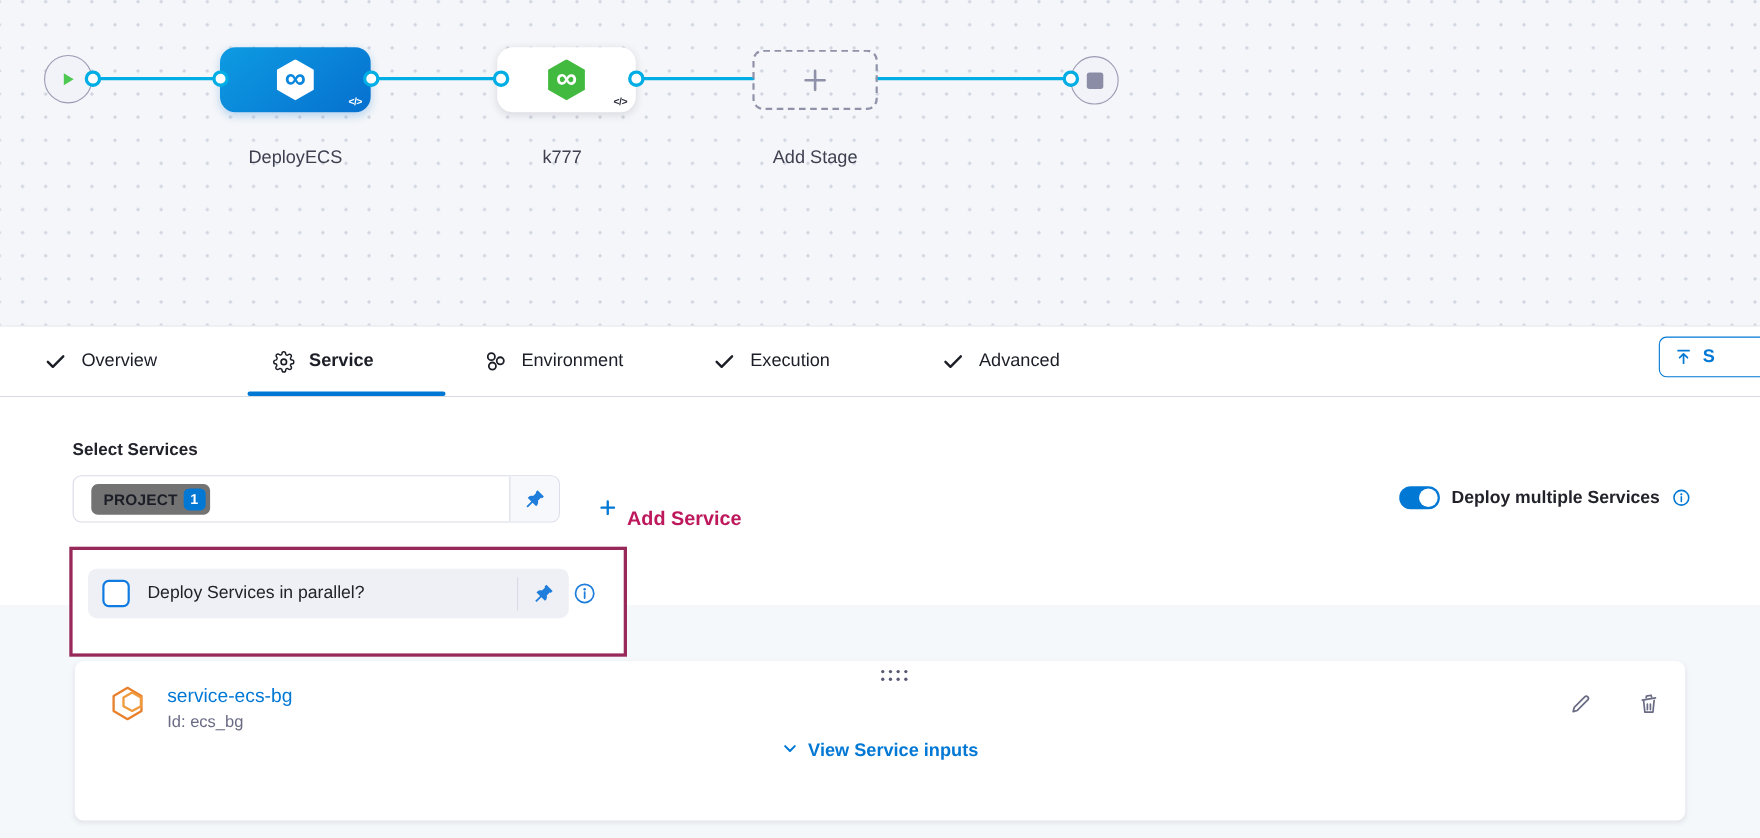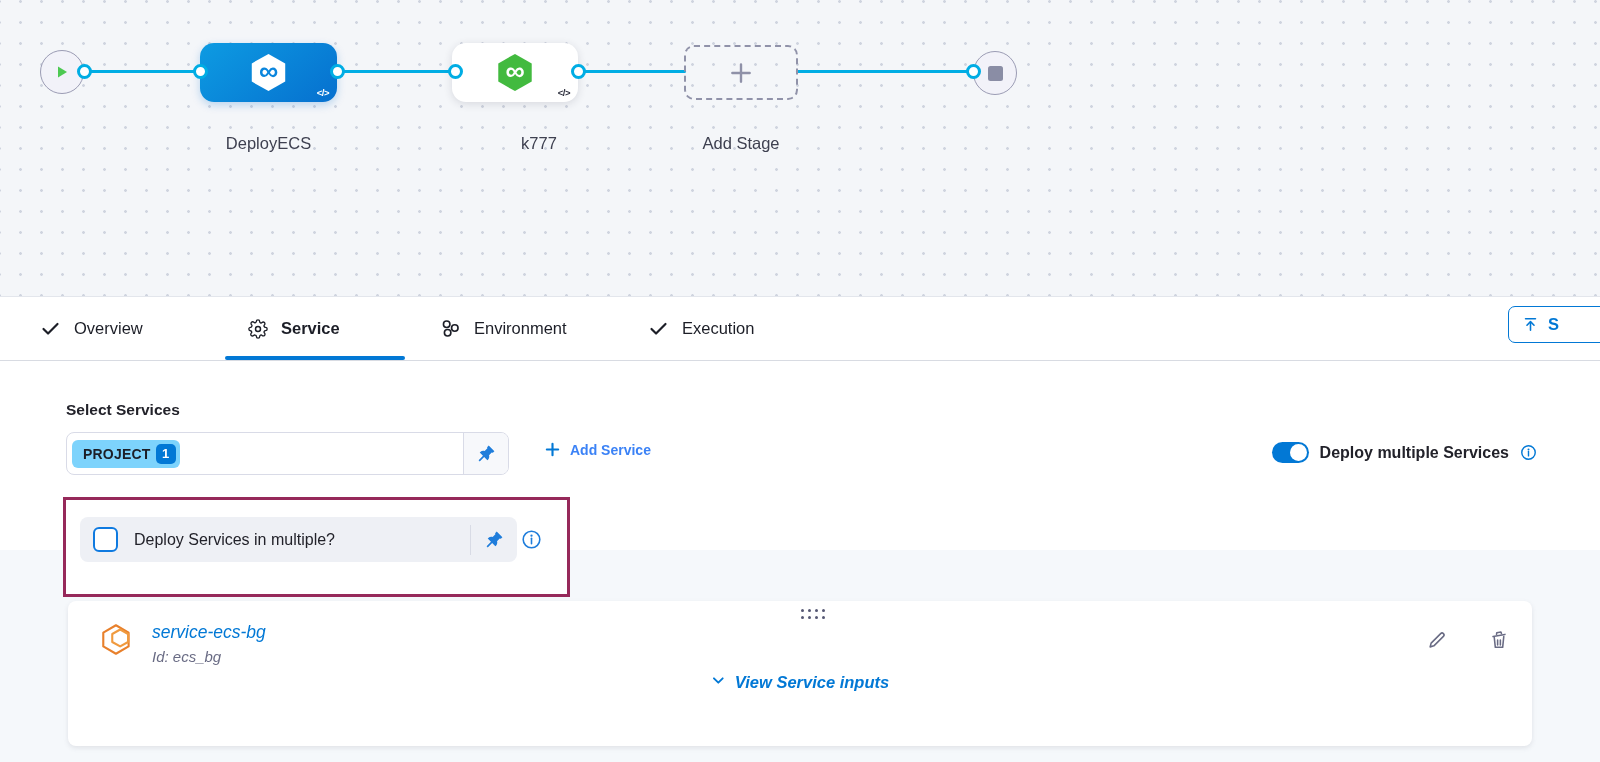--- a/index.html
+++ b/index.html
@@ -60,34 +60,34 @@
   
   .main { position:absolute; left:0; top:361px; width:1600px; height:401px; background:#ffffff; }
   .panel { position:absolute; left:0; top:189px; width:1600px; height:212px; background:#f5f8fb; z-index:1; }
   .section-label { position:absolute; left:66px; top:40px; font-size:15.5px; font-weight:700; color:#22222a; }
   .services-input {
     position:absolute; left:66px; top:71px; width:443px; height:43px;
     background:#ffffff; border:1px solid #d9dbe7; border-radius:8px;
     display:flex; align-items:center; overflow:hidden;
   }
   .chip {
-    margin-left:5px; height:28px; background:#7dd3fc; border-radius:6px;
+    margin-left:16px; height:28px; background:#737373; border-radius:6px;
     display:flex; align-items:center; padding:0 4px 0 11px; gap:5px;
   }
   .chip-label { font-size:14px; font-weight:600; color:#1c1e27; letter-spacing:.2px; }
   .chip-count {
     width:20px; height:20px; background:#0278d5; color:#ffffff; border-radius:5px;
     font-size:13px; font-weight:700; display:flex; align-items:center; justify-content:center;
   }
   .pin-cell {
     margin-left:auto; width:45px; height:100%; background:#f7f8fb;
     border-left:1px solid #d9dbe7; display:flex; align-items:center; justify-content:center; cursor:pointer;
   }
   .add-service { position:absolute; left:544px; top:80px; display:flex; align-items:center; gap:9px; cursor:pointer; }
-  .add-service .lbl { color:#3b82f6; font-size:14px; font-weight:700; }
+  .add-service .lbl { color:#be185d; font-size:18px; font-weight:700;margin-top:20px; }
   .toggle-row { position:absolute; top:81px; right:63px; display:flex; align-items:center; gap:11px;font-weight:bold; }
   .toggle { width:37px; height:21px; border-radius:11px; background:#0278d5; position:relative; cursor:pointer; }
   .toggle .knob { position:absolute; right:2px; top:2px; width:17px; height:17px; border-radius:50%; background:#ffffff; }
   .toggle-label { font-size:16px; color:#22222a; }
 
   .annotation {
     position:absolute; left:63px; top:136px; width:507px; height:100px;
     border:3px solid #96295a; background:#ffffff; z-index:3;
   }
   .parallel-bar {
@@ -98,21 +98,21 @@
     width:25px; height:25px; margin-left:13px; background:#ffffff;
     border:2px solid #0f7ae0; border-radius:6px; cursor:pointer; flex:none;
   }
   .parallel-label { margin-left:16px; font-size:16px; color:#22222a; }
   .bar-divider { margin-left:auto; width:1px; height:30px; background:#d8dbe5; }
   .bar-pin { width:46px; height:100%; display:flex; align-items:center; justify-content:center; cursor:pointer; }
   .annotation .info-spot { position:absolute; right:25px; top:29px; cursor:pointer; }
 
   .service-card {
     position:absolute; left:68px; top:240px; width:1464px; height:145px;
-    background:#ffffff; border-radius:8px; box-shadow:0 2px 5px rgba(96,97,112,.14); z-index:2;font-style:italic;
+    background:#ffffff; border-radius:8px; box-shadow:0 2px 5px rgba(96,97,112,.14); z-index:2;
   }
   .drag-dots { position:absolute; left:733px; top:8px; display:grid; grid-template-columns:repeat(4,1fr); gap:4px; cursor:grab; }
   .drag-dots i { width:3px; height:3px; border-radius:50%; background:#565874; }
   .svc-icon { position:absolute; left:30px; top:19px; }
   .svc-name { position:absolute; left:84px; top:21px; font-size:17.5px; font-weight:500; color:#0278d5; cursor:pointer; }
   .svc-id { position:absolute; left:84px; top:47px; font-size:15px; color:#696b84; }
   .card-actions { position:absolute; right:22px; top:28px; display:flex; gap:40px; }
   .card-actions svg { cursor:pointer; }
   .view-inputs { position:absolute; left:50%; transform:translateX(-50%); top:72px; display:flex; gap:9px; cursor:pointer; }
   .view-inputs .lbl { color:#0278d5; font-size:16.5px; font-weight:700; white-space:nowrap; }
@@ -158,21 +158,21 @@
   </div>
 
   <div class="port-dot" style="left:77px;"></div>
   <div class="port-dot" style="left:193px;"></div>
   <div class="port-dot" style="left:330px;"></div>
   <div class="port-dot" style="left:448px;"></div>
   <div class="port-dot" style="left:571px;"></div>
   <div class="port-dot" style="left:966px;"></div>
 
   <div class="node-label" style="left:200px; width:137px;">DeployECS</div>
-  <div class="node-label" style="left:476px; width:126px;">k777</div>
+  <div class="node-label" style="left:448px; width:126px;">k777</div>
   <div class="node-label" style="left:684px; width:114px;text-align:center;">Add Stage</div>
 </div>
 
 <div class="tabbar">
 
   <div class="tab" style="left:40px;">
     <svg width="21" height="21" viewBox="0 0 24 24">
       <path d="M4 12.5l5.2 5.2L20 6.8" fill="none" stroke="#1c1e27" stroke-width="2.5" stroke-linecap="round" stroke-linejoin="round"></path>
     </svg>
     <span class="tab-label">Overview</span>
@@ -195,20 +195,26 @@
 
   <div class="tab" style="left:440px;">
     <svg width="21" height="21" viewBox="0 0 22 22" fill="none" stroke="#1c1e27" stroke-width="1.7">
       <circle cx="7" cy="6.5" r="3.4"></circle>
       <circle cx="15.5" cy="10.5" r="3.4"></circle>
       <circle cx="8" cy="15.5" r="3.4"></circle>
     </svg>
     <span class="tab-label">Environment</span>
   </div>
 
+  <div class="tab" style="left:856px;">
+    <svg width="21" height="21" viewBox="0 0 24 24">
+      <path d="M4 12.5l5.2 5.2L20 6.8" fill="none" stroke="#1c1e27" stroke-width="2.5" stroke-linecap="round" stroke-linejoin="round"></path>
+    </svg>
+    <span class="tab-label">Advanced</span>
+  </div>
 
   <div class="tab-underline"></div>
 
   <button class="save-btn">
     <svg width="17" height="17" viewBox="0 0 24 24" fill="none" stroke="#0278d5" stroke-width="2.2" stroke-linecap="round" stroke-linejoin="round">
       <path d="M5 4h14"></path>
       <path d="M12 20V9"></path>
       <path d="M7 13l5-5 5 5"></path>
     </svg>
     <span>S</span>
@@ -248,21 +254,21 @@
     <svg width="17" height="17" viewBox="0 0 24 24">
       <circle cx="12" cy="12" r="9.5" fill="none" stroke="#0278d5" stroke-width="2"></circle>
       <circle cx="12" cy="7.6" r="1.4" fill="#0278d5"></circle>
       <path d="M12 10.6v6.2" stroke="#0278d5" stroke-width="2" stroke-linecap="round"></path>
     </svg>
   </div>
 
   <div class="annotation">
     <div class="parallel-bar">
       <div class="checkbox"></div>
-      <span class="parallel-label">Deploy Services in multiple?</span>
+      <span class="parallel-label">Deploy Services in parallel?</span>
       <div class="bar-divider"></div>
       <div class="bar-pin">
         <svg width="19" height="19" viewBox="0 0 24 24">
           <path d="M14.8 2l7.2 7.2-2 2-1.4-.35-3.4 3.4c.65 2.1.2 4-1.3 5.5l-.75.75-4.1-4.1-5.55 5.55L2 20.45 7.55 14.9l-4.1-4.1.75-.75c1.5-1.5 3.4-1.95 5.5-1.3l3.4-3.4L12.75 4z" fill="#1f7ddb"></path>
         </svg>
       </div>
     </div>
     <div class="info-spot">
       <svg width="21" height="21" viewBox="0 0 24 24">
         <circle cx="12" cy="12" r="9.5" fill="none" stroke="#1f7ddb" stroke-width="1.8"></circle>

